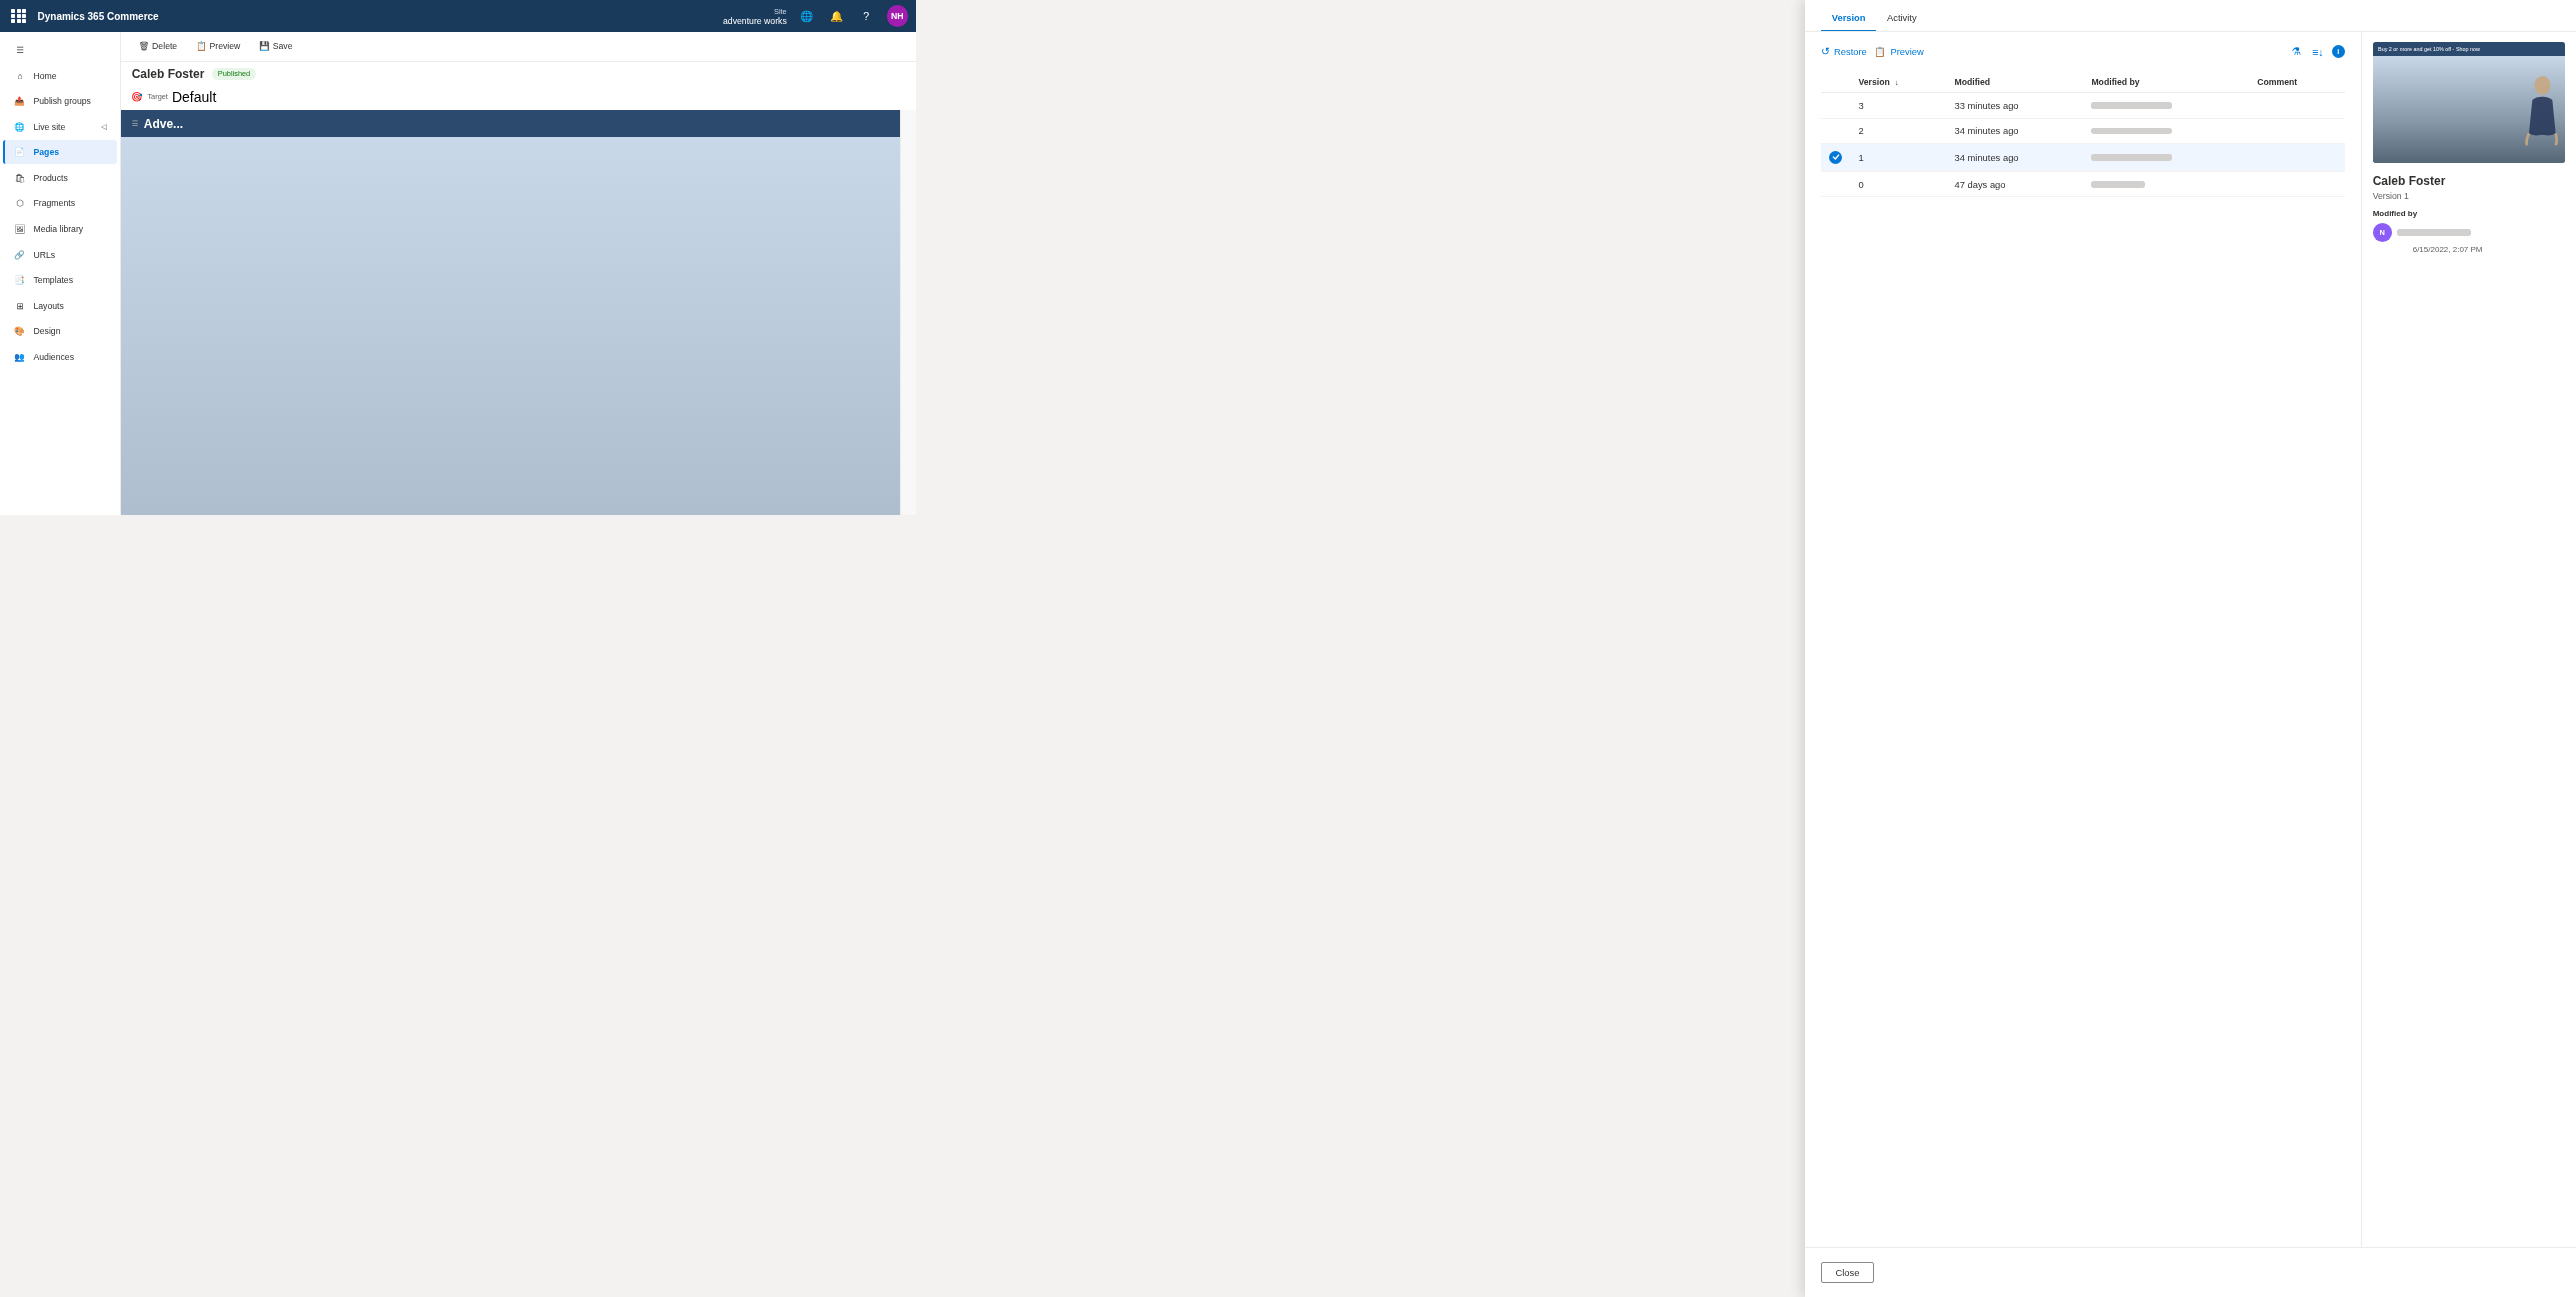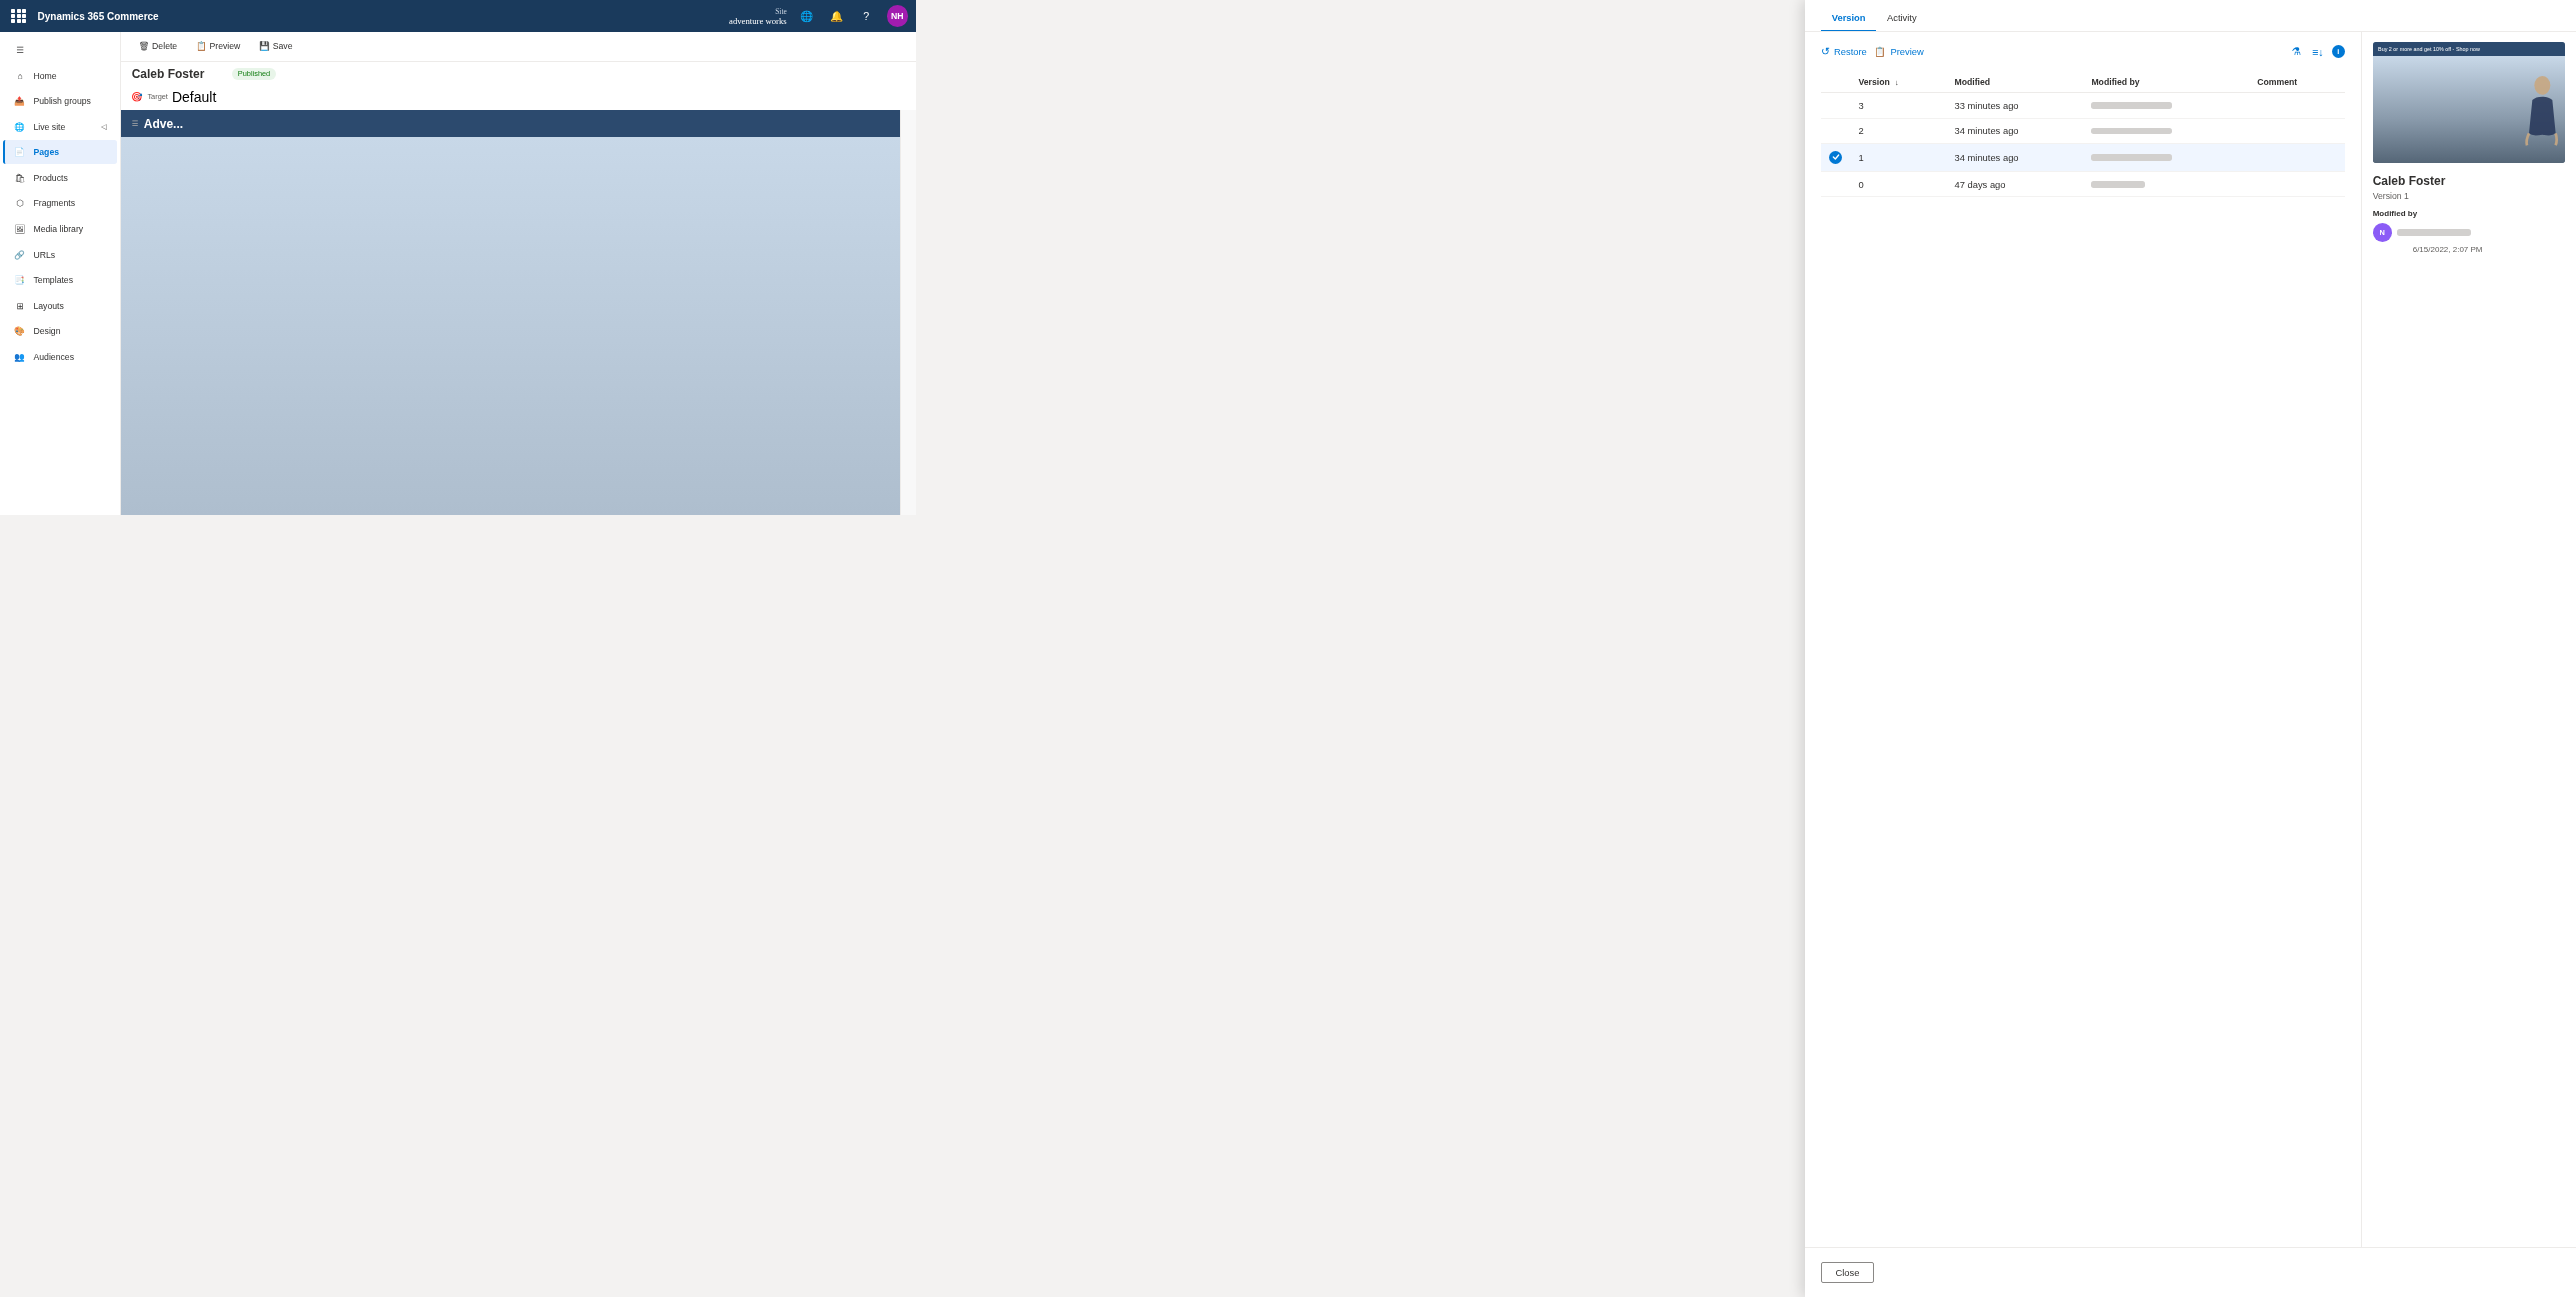--- a/index.html
+++ b/index.html
@@ -10,21 +10,21 @@
       display: flex; align-items: center;
       background: #1a3a5c; color: white;
       height: 32px; padding: 0 8px; gap: 8px;
       position: relative; z-index: 100;
     }
     .top-nav-waffle { cursor: pointer; display: flex; align-items: center; justify-content: center; width: 21.5px; height: 21.5px; }
     .waffle-grid { display: grid; grid-template-columns: repeat(3,4px); grid-template-rows: repeat(3,4px); gap: 1.3px; }
     .waffle-dot { background: white; border-radius: 0.7px; }
     .top-nav-title { font-size: 10px; font-weight: 600; color: white; flex: 1; }
     .top-nav-right { display: flex; align-items: center; gap: 10.7px; margin-left: auto; }
-    .site-info { display: flex; flex-direction: column; align-items: flex-end; font-family: Liberation Serif, serif; }
+    .site-info { display: flex; flex-direction: column; align-items: flex-end; }
     .site-label { font-size: 7.4px; color: #cdd8e5; }
     .site-name { font-size: 8.7px; color: white; font-weight: 500; }
     .nav-icon { width: 19px; height: 19px; display: flex; align-items: center; justify-content: center; cursor: pointer; color: white; font-size: 10.7px; }
     .avatar { width: 21.5px; height: 21.5px; border-radius: 50%; background: #a21caf; color: white; display: flex; align-items: center; justify-content: center; font-size: 8.7px; font-weight: 600; cursor: pointer; }
 
     
     .app-body { display: flex; height: calc(100vh - 32px); }
 
     
     .sidebar { width: 121px; background: white; border-right: 0.7px solid #edebe9; display: flex; flex-direction: column; padding: 5.4px 0; flex-shrink: 0; }
@@ -37,21 +37,21 @@
     
     .main-content { flex: 1; display: flex; flex-direction: column; position: relative; overflow: hidden; }
 
     
     .toolbar { display: flex; align-items: center; gap: 5.4px; padding: 5.4px 10.7px; background: white; border-bottom: 0.7px solid #edebe9; height: 29.5px; }
     .toolbar-btn { display: flex; align-items: center; gap: 2.7px; padding: 2.7px 6.7px; border: none; background: none; cursor: pointer; color: #323130; font-size: 8.7px; border-radius: 2px; }
 
     
     .page-header { display: flex; align-items: center; gap: 8px; padding: 5.4px 10.7px 2.7px; background: white; }
     .page-title { font-size: 12px; font-weight: 600; color: #323130; }
-    .status-badge { font-size: 7.4px; color: #107c10; background: #e8f5e9; padding: 1.3px 5.4px; border-radius: 8px; margin-left: 20px; }
+    .status-badge { font-size: 7.4px; color: #107c10; background: #e8f5e9; padding: 1.3px 5.4px; border-radius: 8px; }
 
     
     .canvas-area { flex: 1; background: #f3f2f1; position: relative; overflow: hidden; }
     .canvas-preview { position: absolute; top: 0; left: 0; right: 0; bottom: 0; overflow: hidden; }
     .canvas-preview-inner { background: #888; height: 100%; position: relative; }
     .canvas-header-bar { background: #2c4a6e; height: 27px; display: flex; align-items: center; padding: 0 10.7px; }
     .canvas-brand { color: white; font-size: 12px; font-weight: 700; }
     .canvas-hero { background: linear-gradient(to bottom, #c8d8e8 0%, #a8b8c8 40%, #687888 100%); height: calc(100% - 27px); display: flex; align-items: center; justify-content: center; }
 
     

